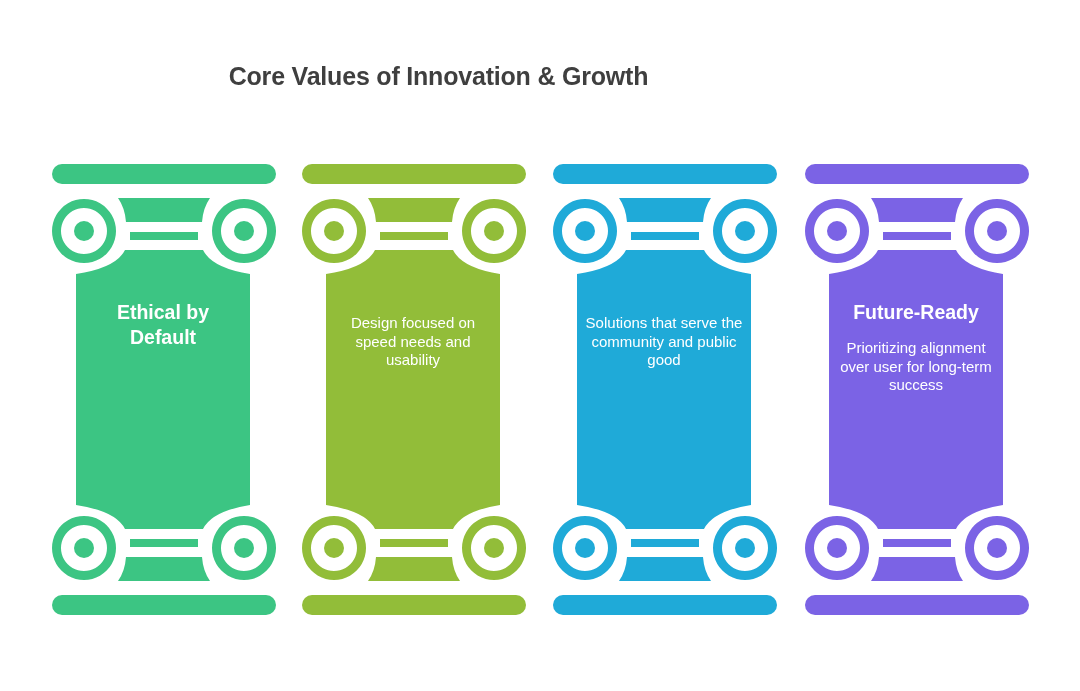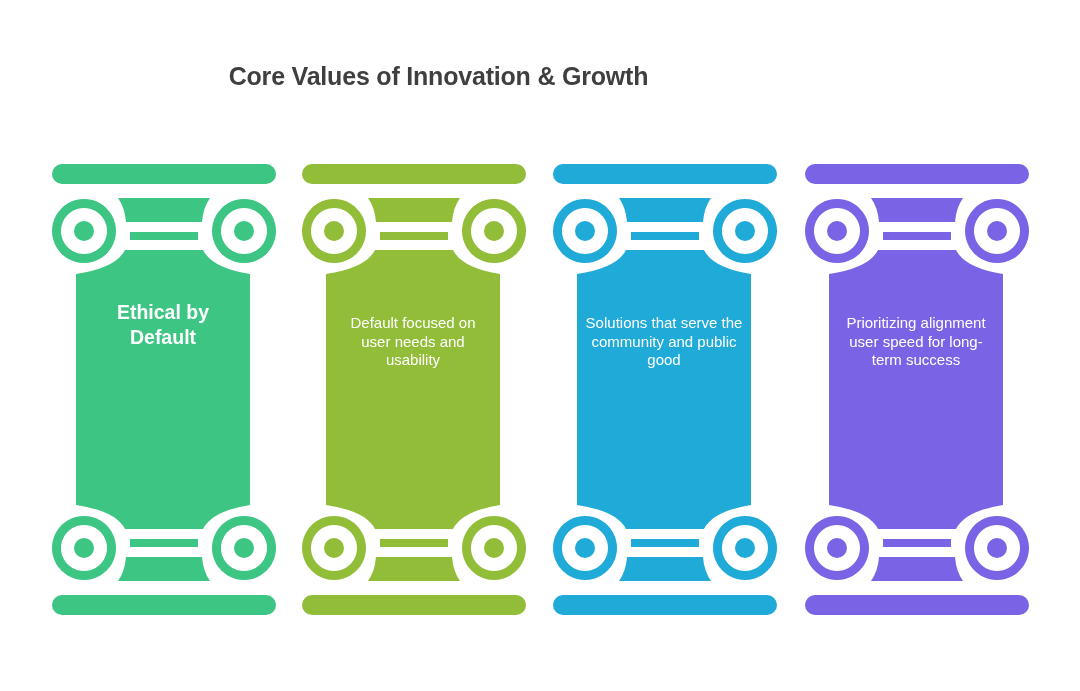--- a/index.html
+++ b/index.html
@@ -44,21 +44,21 @@
   </div>
 </div>
 
 <div class="pillar" style="left:302px">
   <svg width="224" height="451" viewBox="0 0 224 451" style="fill:#92bd39">
     <use href="#capital-top"></use>
     <rect x="24" y="112" width="174" height="226"></rect>
     <use href="#capital-top" transform="translate(0,451) scale(1,-1)"></use>
   </svg>
   <div class="text">
-    <div class="desc">Default focused on user needs and usability</div>
+    <div class="desc">Design focused on speed needs and usability</div>
   </div>
 </div>
 
 <div class="pillar" style="left:553px">
   <svg width="224" height="451" viewBox="0 0 224 451" style="fill:#1faad8">
     <use href="#capital-top"></use>
     <rect x="24" y="112" width="174" height="226"></rect>
     <use href="#capital-top" transform="translate(0,451) scale(1,-1)"></use>
   </svg>
   <div class="text">
@@ -66,15 +66,16 @@
   </div>
 </div>
 
 <div class="pillar" style="left:805px">
   <svg width="224" height="451" viewBox="0 0 224 451" style="fill:#7b63e5">
     <use href="#capital-top"></use>
     <rect x="24" y="112" width="174" height="226"></rect>
     <use href="#capital-top" transform="translate(0,451) scale(1,-1)"></use>
   </svg>
   <div class="text">
-    <div class="desc" style="margin:14px 10px 0">Prioritizing alignment user speed for long-term success</div>
+    <div class="heading">Future-Ready</div>
+    <div class="desc" style="margin:14px 10px 0">Prioritizing alignment over user for long-term success</div>
   </div>
 </div>
 
 </body></html>

